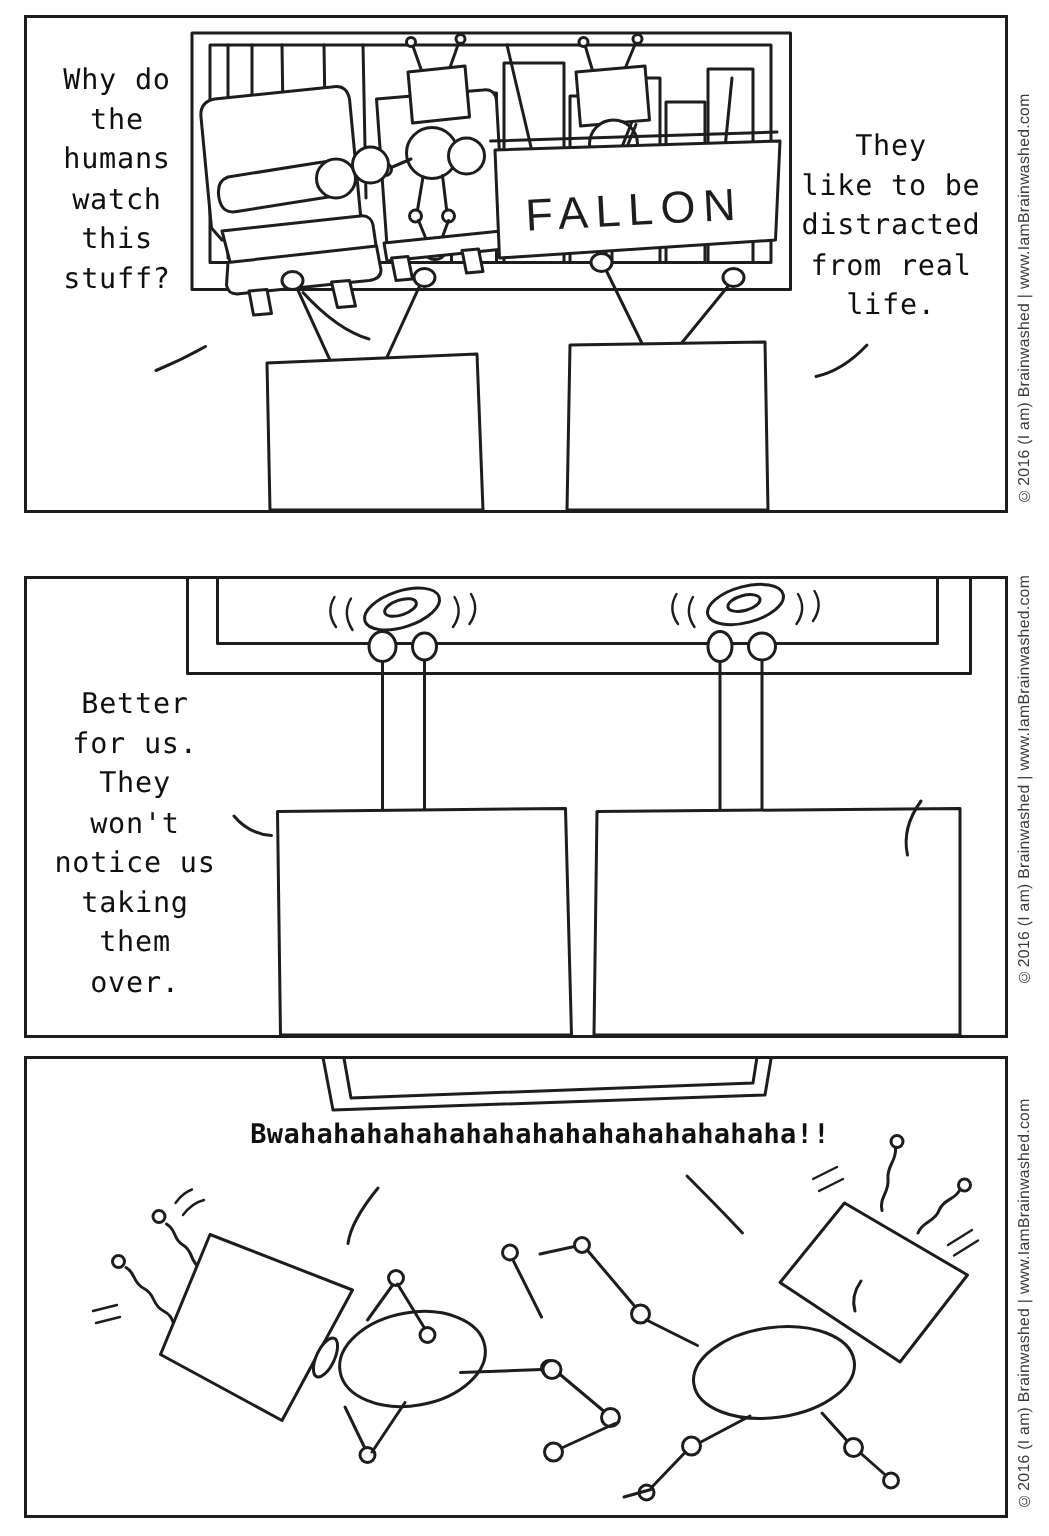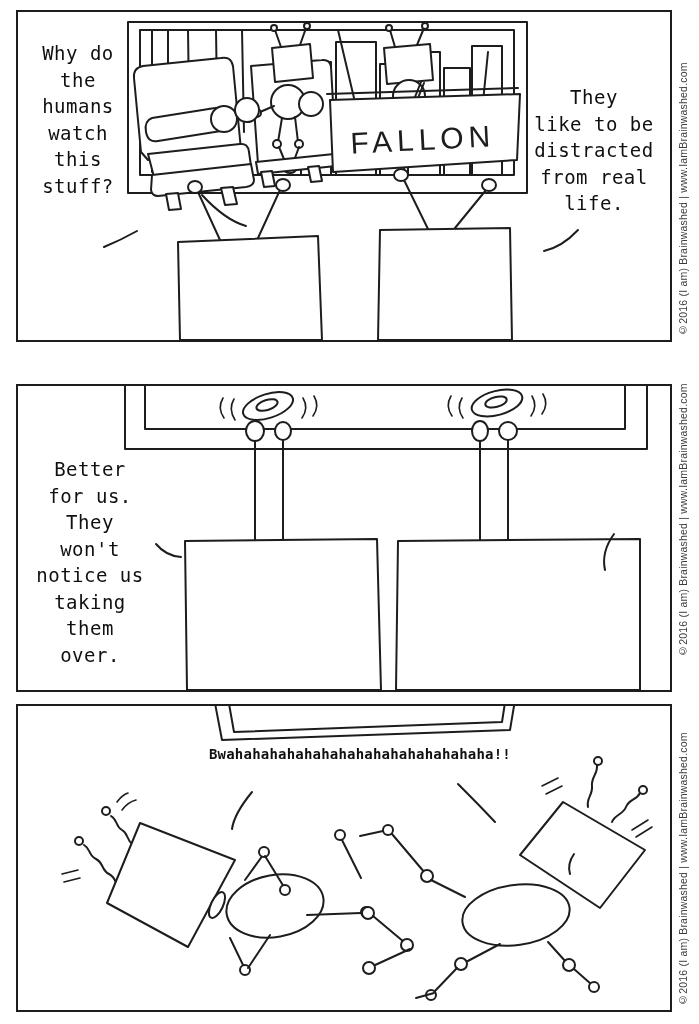--- a/index.html
+++ b/index.html
@@ -7,21 +7,21 @@
         font-family:"DejaVu Sans Mono", monospace;}
   .panel{position:absolute;left:16px;width:652px;border:2px solid #1d1d1d;background:#fff;overflow:hidden;}
   .panel svg{position:absolute;left:0;top:0;}
   svg path,svg line,svg rect,svg circle,svg ellipse,svg polygon,svg polyline{
     fill:none;stroke:#1d1d1d;stroke-width:2;stroke-linecap:round;stroke-linejoin:round;}
   svg .wf{fill:#ffffff;}
   svg .thin{stroke-width:1.6;}
   svg text{stroke:none;fill:#1d1d1d;}
   .speech{position:absolute;font-weight:normal;font-size:19px;line-height:26.5px;
           letter-spacing:0.5px;white-space:pre-line;text-align:center;color:#101010;}
-  .laugh{position:absolute;font-weight:bold;font-size:14px;letter-spacing:0.2px;
+  .laugh{position:absolute;font-weight:bold;font-size:18px;letter-spacing:0.2px;
          white-space:nowrap;text-align:center;color:#101010;}
   .copyright{position:absolute;left:677px;width:20px;writing-mode:vertical-rl;
              transform:rotate(180deg);font-family:"Liberation Sans", sans-serif;
              font-size:10.5px;letter-spacing:0.2px;color:#3c3c3c;white-space:nowrap;}
   .fallon{font-family:"Liberation Sans", sans-serif;font-size:30px;letter-spacing:5px;}
 </style>
 </head>
 <body>
 
 <div id="page">

